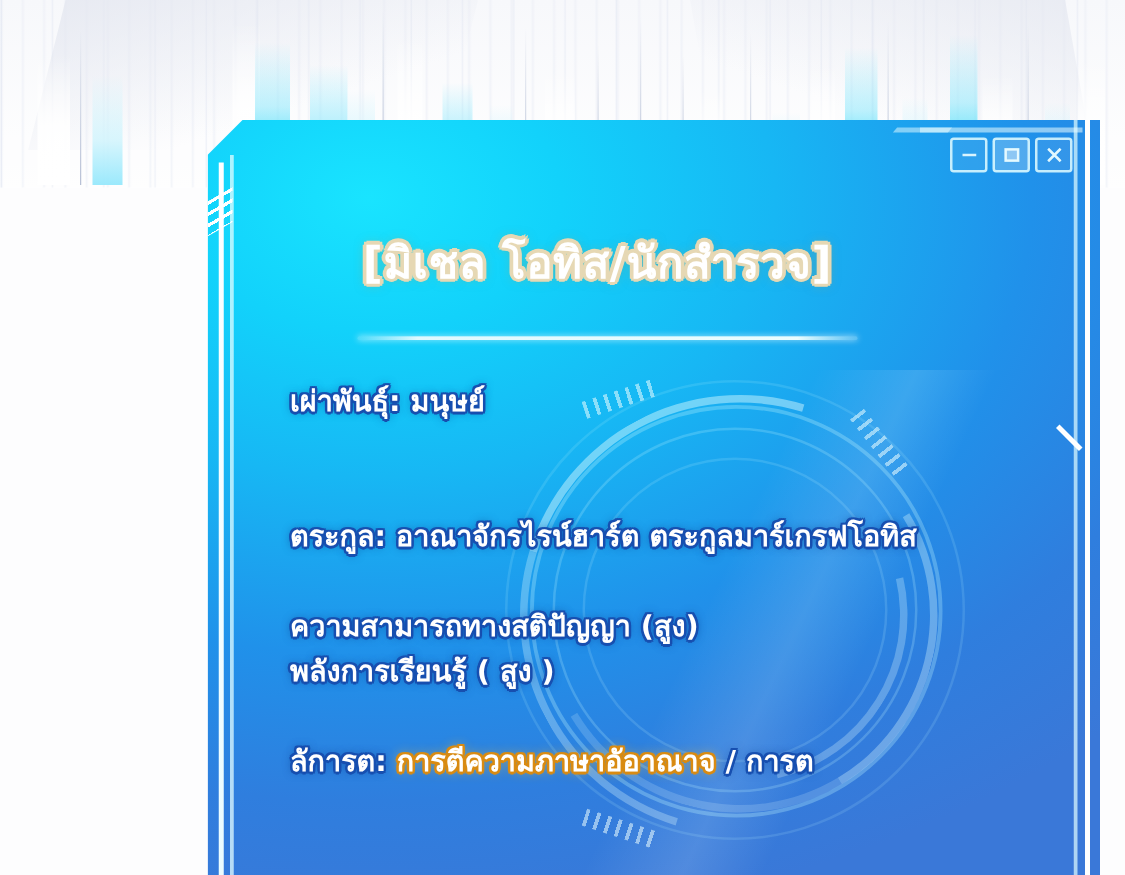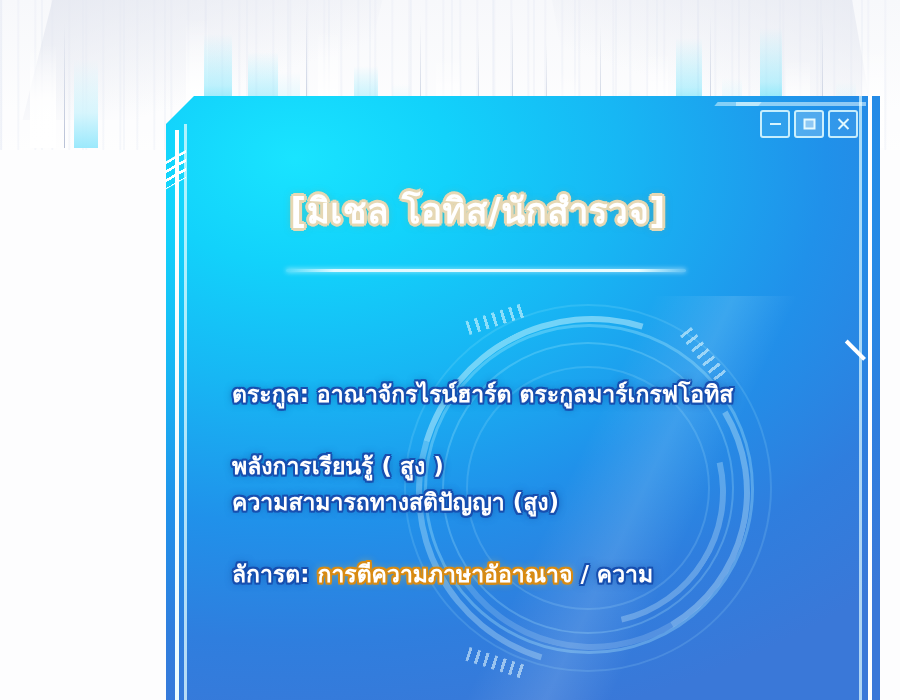--- a/index.html
+++ b/index.html
@@ -212,29 +212,30 @@
     </div>
 
     <div class="content">
 
       <div class="title">[มิเชล โอทิส/นักสำรวจ]</div>
 
       <div class="divider"></div>
 
       <div class="fields">
 
+        <div class="field">เผ่าพันธุ์: มนุษย์</div>
         <div class="gap-lg"></div>
 
         <div class="gap-lg"></div>
 
         <div class="field">ตระกูล: อาณาจักรไรน์ฮาร์ต ตระกูลมาร์เกรฟโอทิส</div>
         <div class="gap-lg"></div>
 
+        <div class="field">ความสามารถทางสติปัญญา (สูง)</div>
         <div class="field">พลังการเรียนรู้ ( สูง )</div>
-        <div class="field">ความสามารถทางสติปัญญา (สูง)</div>
-        <div class="gap-lg"></div>
-
-        <div class="field"><span>ลัการต:</span><span> </span><span class="hl">การตีความภาษาอัอาณาจ</span><span> </span><span>/ ความ</span></div>
+        <div class="gap-lg"></div>
+
+        <div class="field"><span>ลัการต:</span><span> </span><span class="hl">การตีความภาษาอัอาณาจ</span><span> </span><span>/ การต</span></div>
 
       </div>
     </div>
   </div>
 </div>
 
 </body></html>

